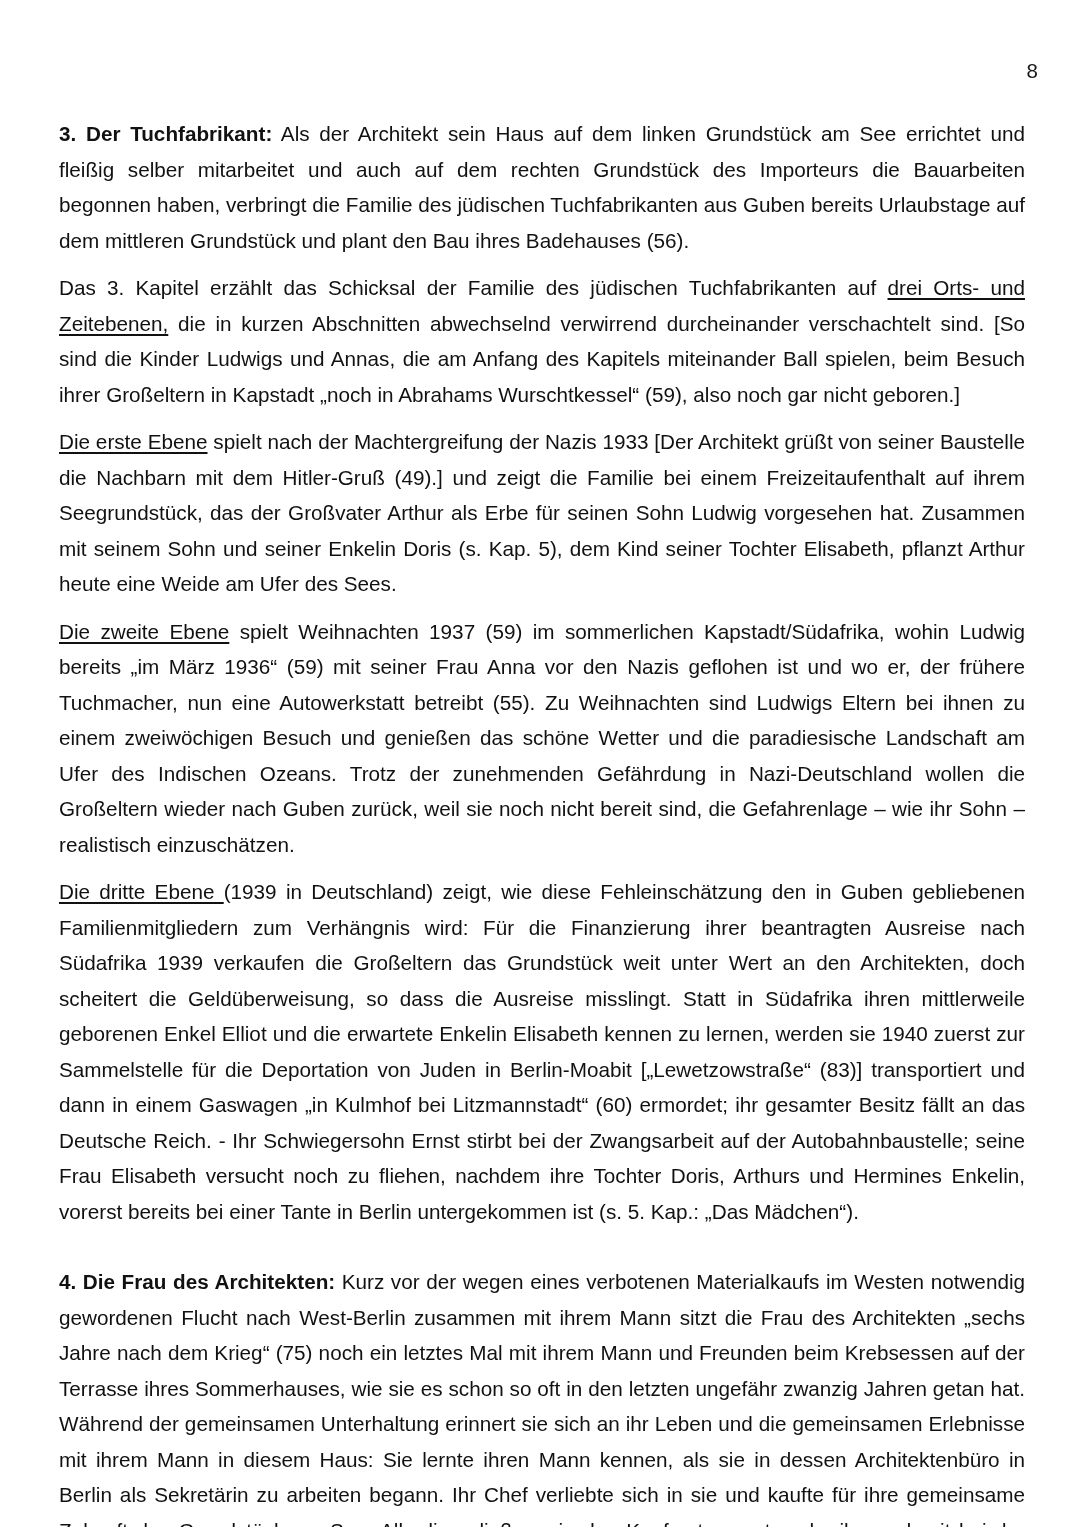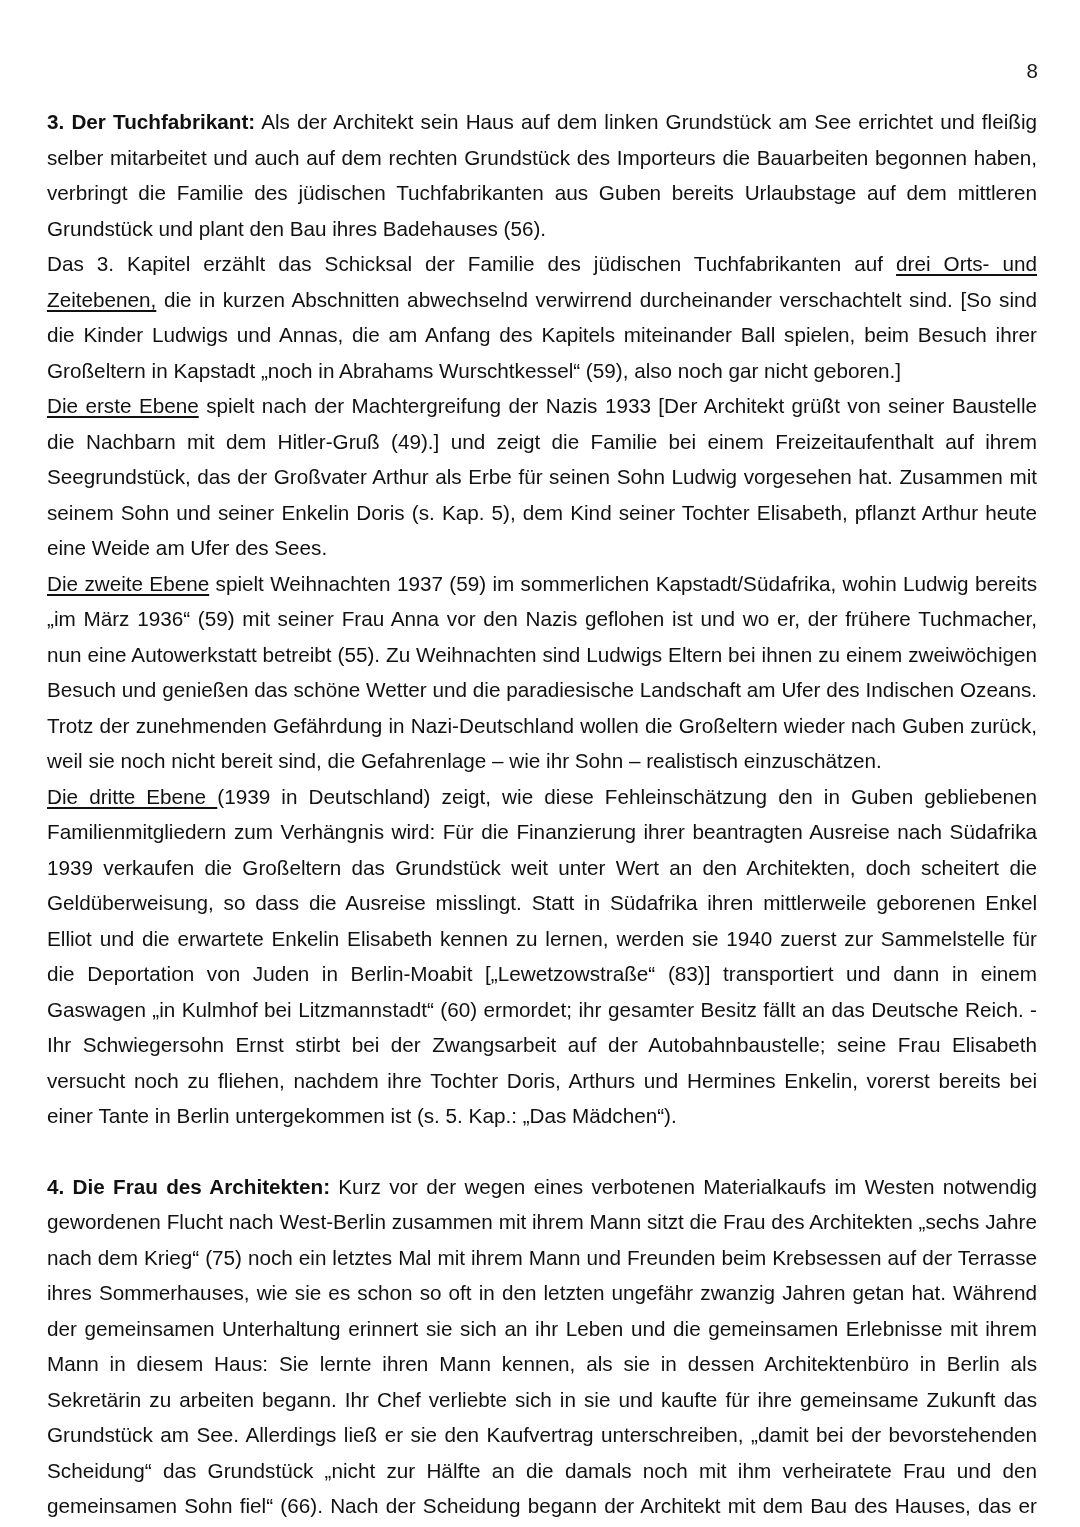--- a/index.html
+++ b/index.html
@@ -33,21 +33,21 @@
     left: 47px;
     width: 990px;
     font-size: 20.7px;
     line-height: 35.5px;
     text-align: justify;
     text-justify: inter-word;
     color: #111111;
     hyphens: none;
   }
   .para {
-    margin: 0;
+    margin: 12px;
     text-align: justify;
     text-align-last: left;
   }
   .para + .para {
     margin-top: 0;
   }
   .para.section-gap {
     margin-top: 35px;
   }
   .b {

